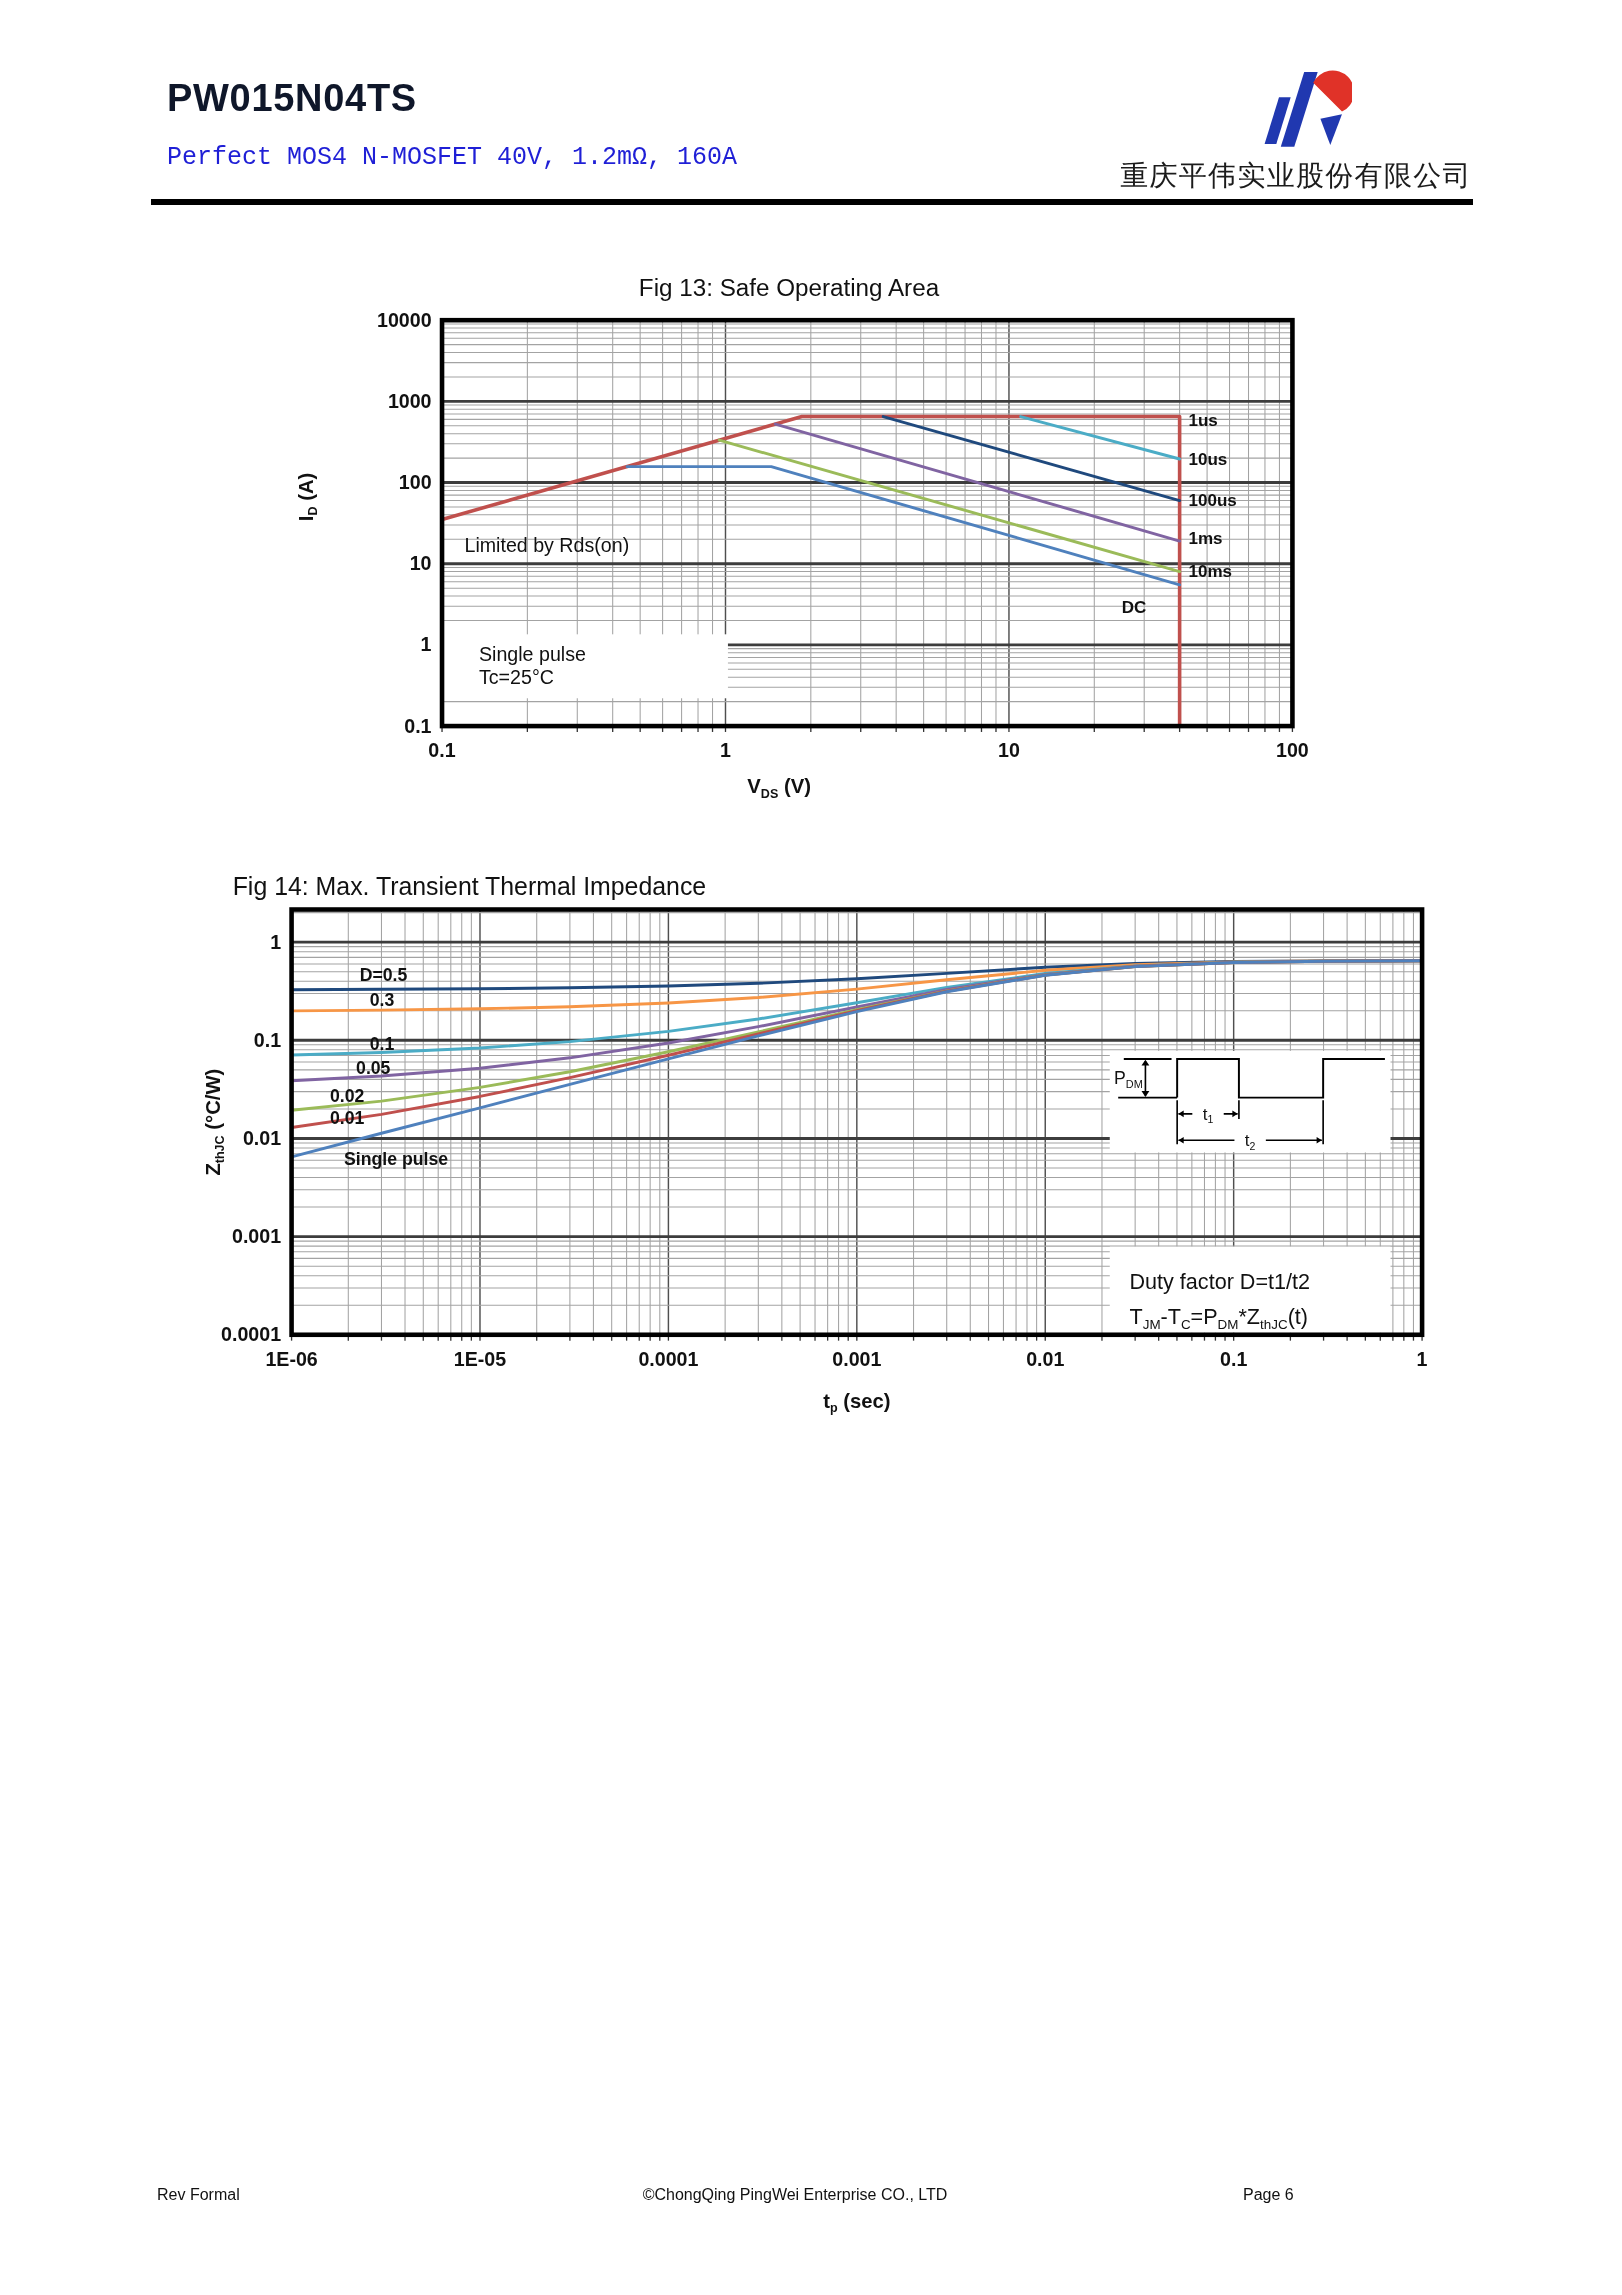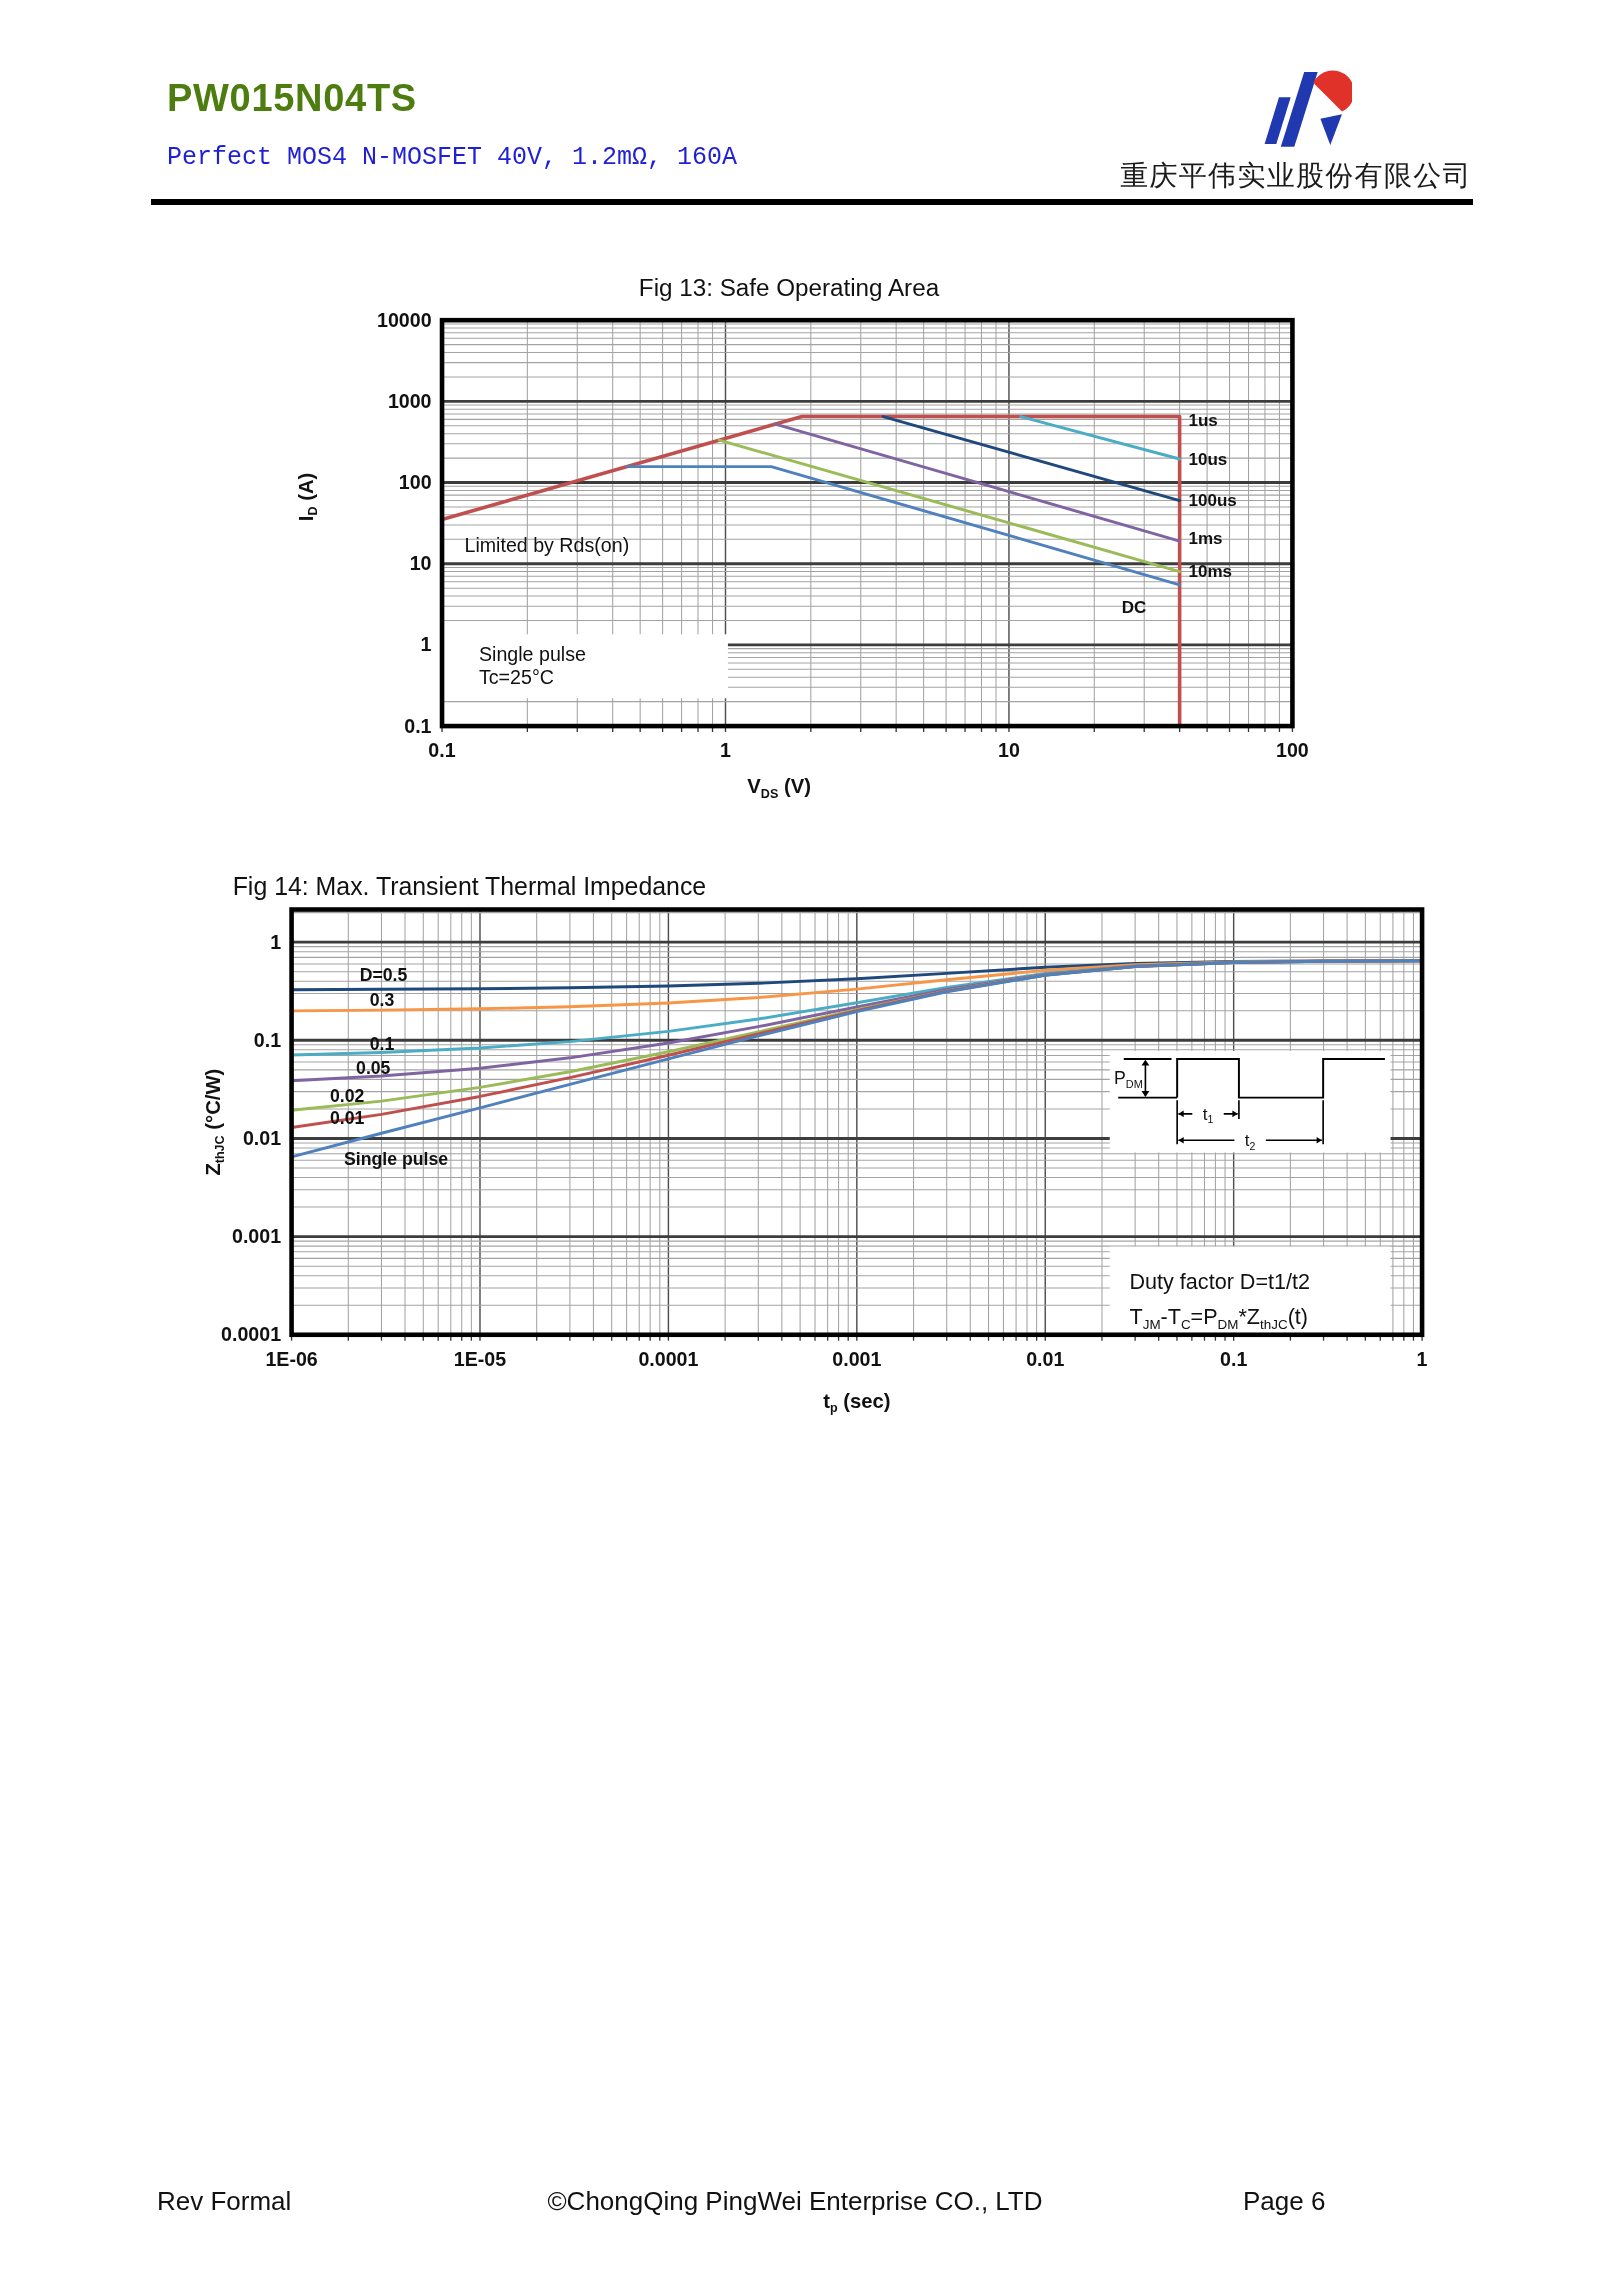--- a/index.html
+++ b/index.html
@@ -8,30 +8,30 @@
     font-family:"Liberation Sans","DejaVu Sans",sans-serif;color:#111;
   }
   .abs{position:absolute;}
   .part-number{left:167px;top:77px;font-size:38px;font-weight:bold;letter-spacing:0.7px;}
   .subtitle{left:167px;top:143px;font-size:25px;}
   .logo-box{left:1260px;top:63px;width:92px;height:90px;}
   .company-name{left:1106px;top:157px;width:380px;text-align:center;font-size:28px;
     letter-spacing:1.3px;font-family:"Liberation Serif","DejaVu Serif",serif;color:#1b1b1b;}
   .header-rule{left:151px;top:199px;width:1322px;height:5.9px;background:#000;}
   .fig{left:0;top:0;}
-  .footer-text{top:2186px;font-size:26px;color:#111;}
+  .footer-text{top:2186px;font-size:16px;color:#111;}
   .footer-left{left:157px;}
   .footer-center{left:0;width:1590px;text-align:center;}
   .footer-right{left:1243px;width:242px;text-align:left;}
   svg text{font-family:"Liberation Sans","DejaVu Sans",sans-serif;}
 </style>
 </head>
 <body>
 
-<div class="abs part-number" style="color: #4d7c0f;">PW015N04TS</div>
+<div class="abs part-number" style="color: #0f172a;">PW015N04TS</div>
 <div class="abs subtitle" style="color: rgb(31, 31, 214); font-family: Liberation Mono, monospace;">Perfect MOS4 N-MOSFET 40V, 1.2mΩ, 160A</div>
 
 <div class="abs logo-box">
   <svg width="92" height="90" viewBox="0 0 100 100">
     <polygon points="20,38 33,38 17,90 4,90" fill="#2038b0"></polygon>
     <polygon points="48,10 63,10 37,93 22,93" fill="#2038b0"></polygon>
     <path d="M58,22 A24,24 0 1 1 90,54 Z" fill="#e03228"></path>
     <polygon points="66,62 90,57 77,91" fill="#2038b0"></polygon>
   </svg>
 </div>

